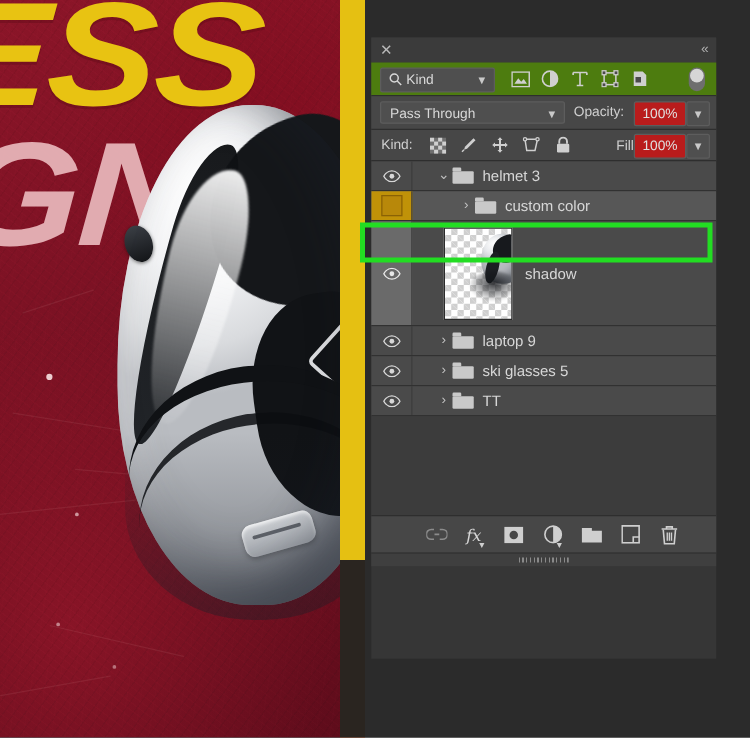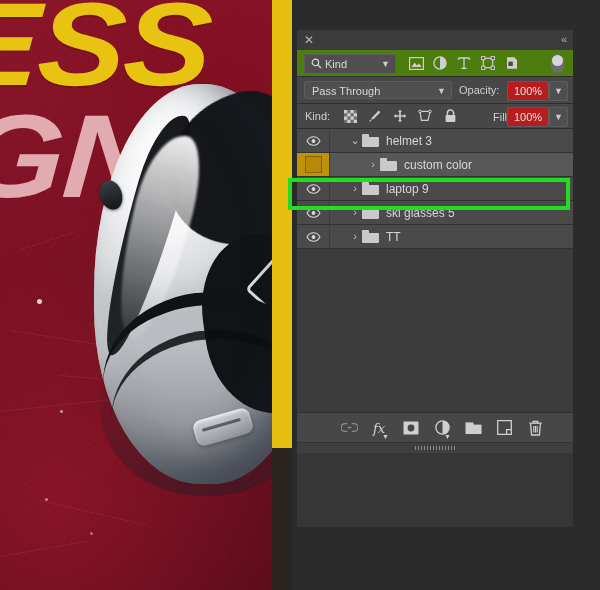--- a/index.html
+++ b/index.html
@@ -479,20 +479,36 @@
         <div class="indent2"></div>
         <div class="twisty">›</div>
         <div class="folder">
             <span class="tab"></span>
             <span class="body"></span>
           </div>
         <div class="lname">custom color</div>
       </div>
 
 
+      <div class="lrow thumbrow">
+        <div class="eyecell plain">
+          <svg class="eye" viewBox="0 0 16 11">
+            <path d="M8 0.8 C3.4 0.8 0.9 5.5 0.9 5.5 C0.9 5.5 3.4 10.2 8 10.2 C12.6 10.2 15.1 5.5 15.1 5.5 C15.1 5.5 12.6 0.8 8 0.8 Z" fill="none" stroke="#e8e8e8" stroke-width="1.2"></path>
+            <circle cx="8" cy="5.5" r="2.1" fill="#e8e8e8"></circle>
+          </svg>
+        </div>
+        <div class="thumb">
+          <div class="mini" style="top:4px;">
+            <span class="d1"></span>
+              <span class="d2"></span>
+          </div>
+          <div class="shadowblob"></div>
+        </div>
+        <div class="lname">shadow</div>
+      </div>
 
       <div class="lrow group">
         <div class="eyecell">
           <svg class="eye" viewBox="0 0 16 11">
             <path d="M8 0.8 C3.4 0.8 0.9 5.5 0.9 5.5 C0.9 5.5 3.4 10.2 8 10.2 C12.6 10.2 15.1 5.5 15.1 5.5 C15.1 5.5 12.6 0.8 8 0.8 Z" fill="none" stroke="#d7d7d7" stroke-width="1.2"></path>
             <circle cx="8" cy="5.5" r="2.1" fill="#d7d7d7"></circle>
           </svg>
         </div>
         <div class="indent"></div>
         <div class="twisty">›</div>

